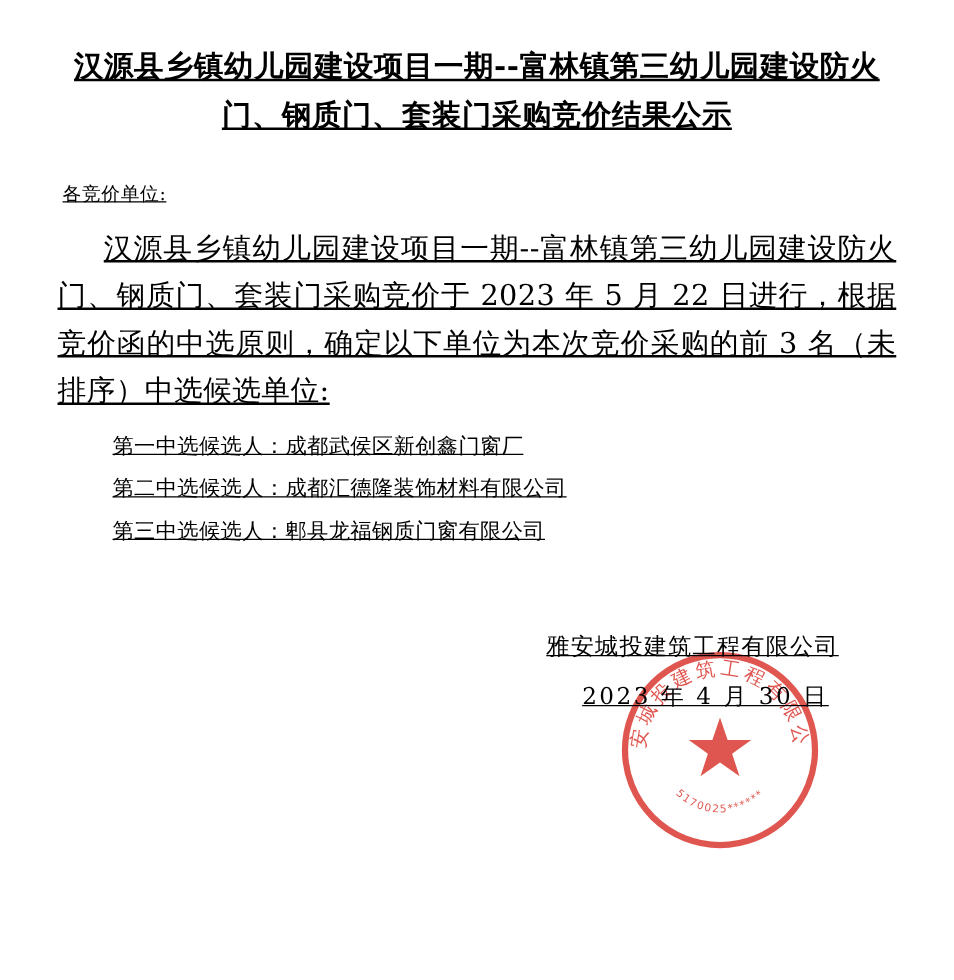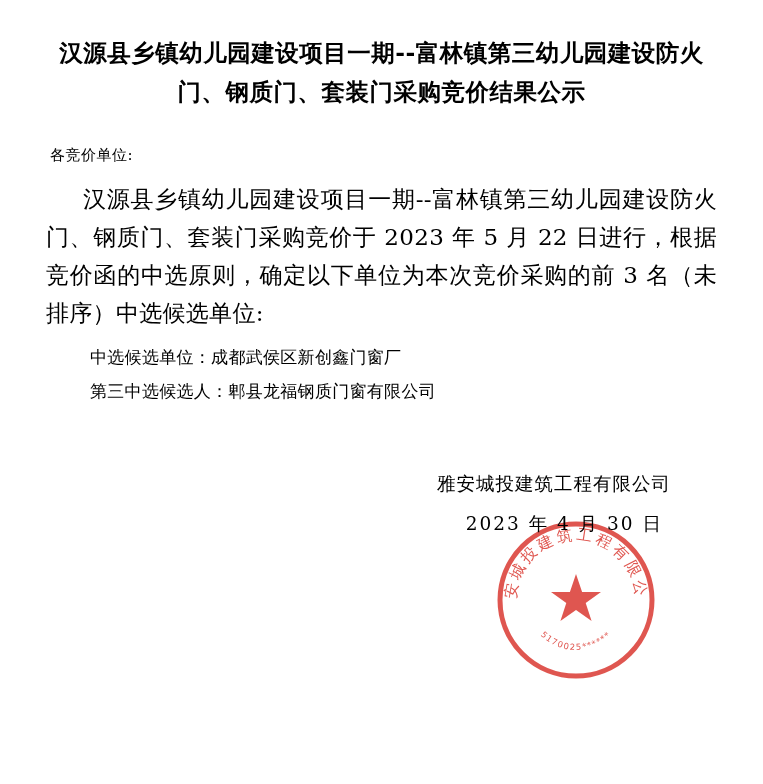--- a/index.html
+++ b/index.html
@@ -14,20 +14,21 @@
     color: #000000;
     position: relative;
     overflow: hidden;
   }
   .page {
     position: relative;
     width: 763px;
     height: 694px;
     box-sizing: border-box;
     padding: 26px 46px 0 46px;
+    text-decoration: underline;
   }
   .doc-title {
     font-family: "DejaVu Serif", "Liberation Serif", serif;
     font-weight: bold;
     font-size: 23.5px;
     line-height: 39px;
     text-align: center;
     letter-spacing: 0.5px;
     margin: 0 10px;
     padding-top: 8px;
@@ -103,21 +104,22 @@
 
 <div class="page">
 
   <div class="doc-title">汉源县乡镇幼儿园建设项目一期--富林镇第三幼儿园建设防火门、钢质门、套装门采购竞价结果公示</div>
 
   <div class="salutation">各竞价单位:</div>
 
   <div class="para">汉源县乡镇幼儿园建设项目一期--富林镇第三幼儿园建设防火门、钢质门、套装门采购竞价于 2023 年 5 月 22 日进行，根据竞价函的中选原则，确定以下单位为本次竞价采购的前 3 名（未排序）中选候选单位:</div>
 
   <div class="candidates">
-    <div class="candidate-line">中选候选单位：成都武侯区新创鑫门窗厂</div>
+    <div class="candidate-line">第一中选候选人：成都武侯区新创鑫门窗厂</div>
+    <div class="candidate-line">第二中选候选人：成都汇德隆装饰材料有限公司</div>
     <div class="candidate-line">第三中选候选人：郫县龙福钢质门窗有限公司</div>
   </div>
 
 
   <div class="seal">
     <svg width="168" height="168" viewBox="0 0 168 168" xmlns="http://www.w3.org/2000/svg">
       <defs>
         <path id="sealArcTop" d="M 24,84 A 60,60 0 0 1 144,84"></path>
         <path id="sealArcBottom" d="M 34,84 A 50,50 0 0 0 134,84"></path>
       </defs>

